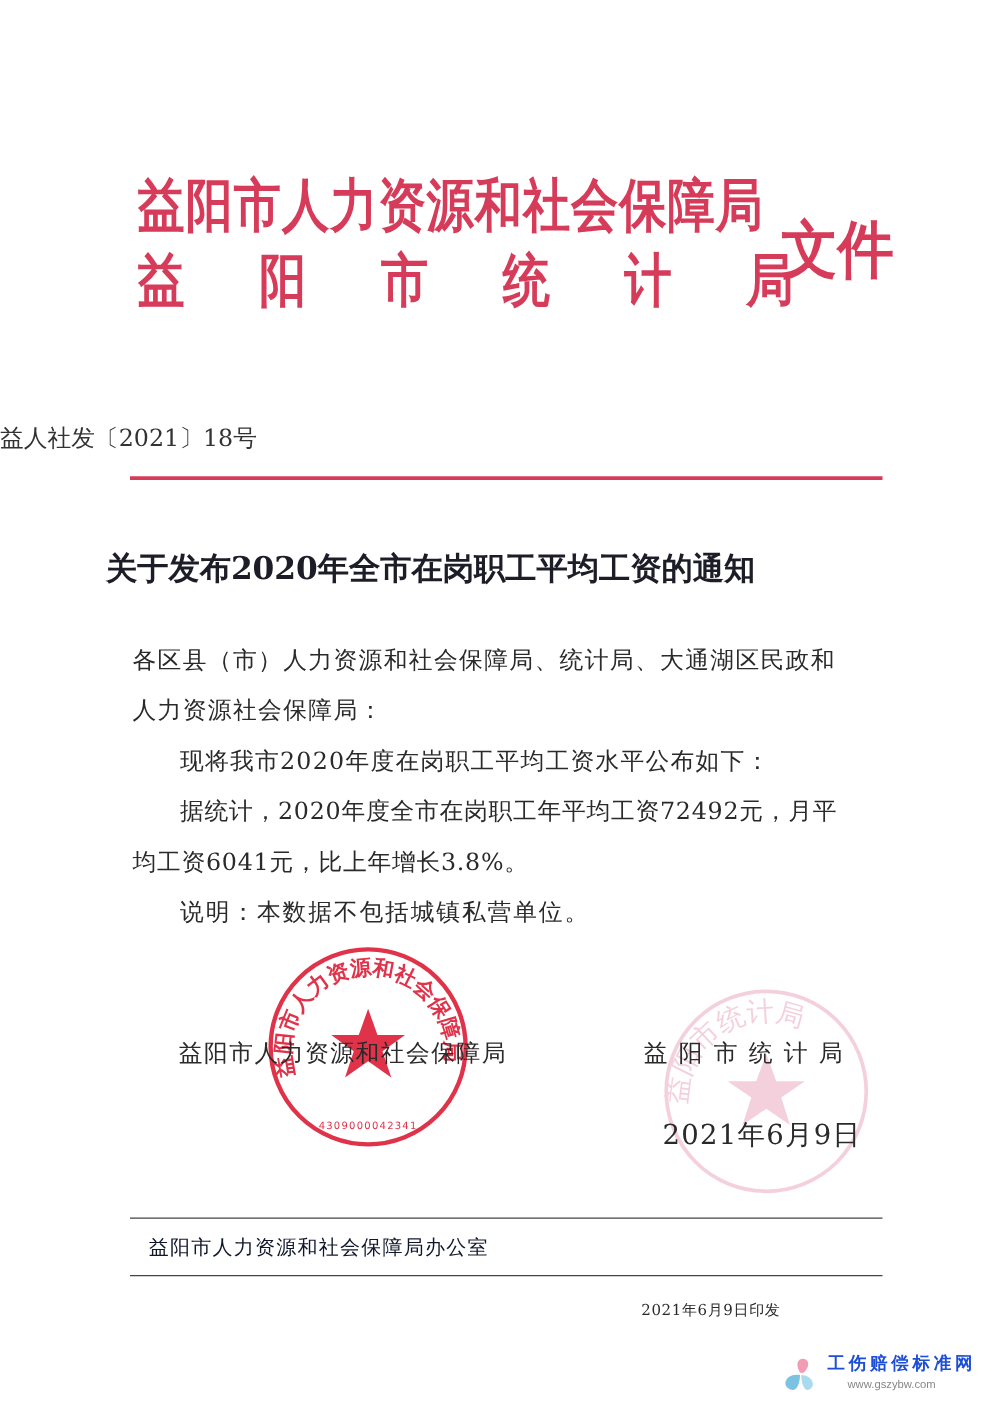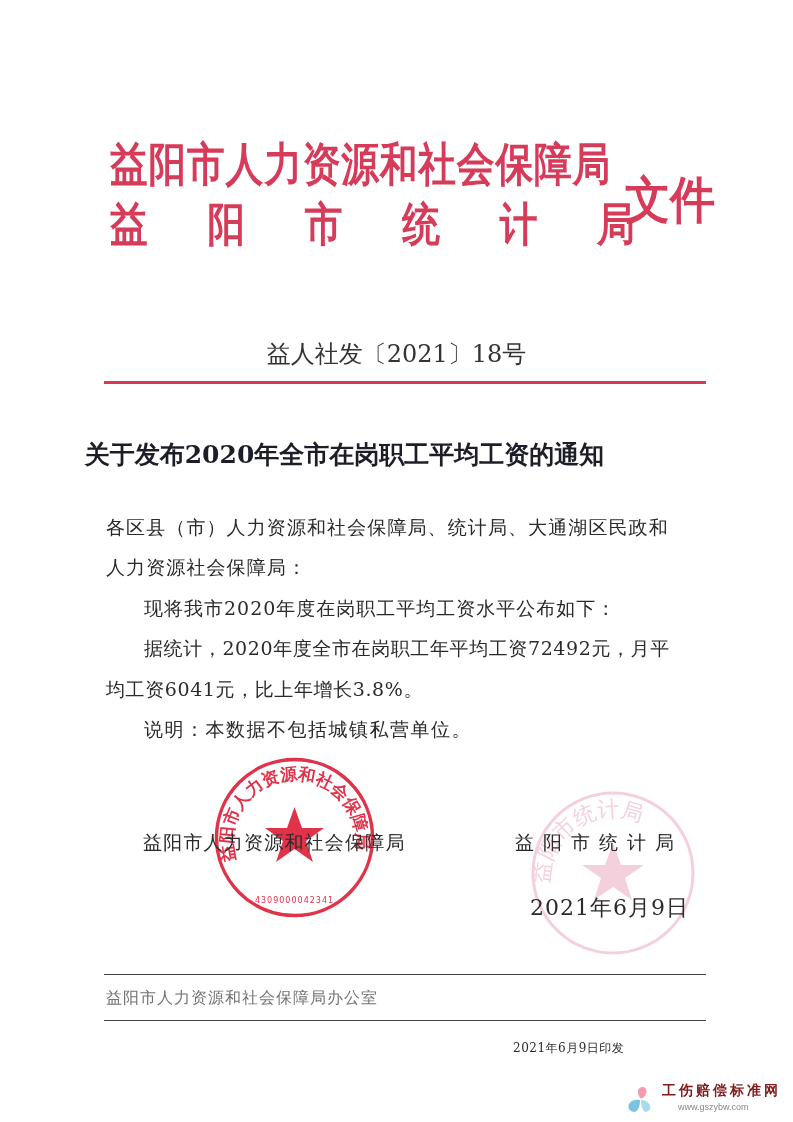--- a/index.html
+++ b/index.html
@@ -15,21 +15,21 @@
     }
     #hdr1 { top: 138px; letter-spacing: 1px; }
     #hdr2 { top: 198px; width: 640px; display: flex; justify-content: space-between; }
     #hdr2 span { display: inline-block; }
     #hdr-wenjian {
       position: absolute; left: 625px; top: 172px; font-family: "DejaVu Serif", serif; font-weight: bold;
       color: #d63c5a; font-size: 50px; line-height: 56px; transform: scaleX(0.9); transform-origin: left top;
       white-space: nowrap;
     }
     #doc-number {
-      top: 338px; left: 0; width: 793px; text-align: center; font-size: 24px; color: #333;
+      top: 338px; left: 0; width: 793px; font-size: 19px; color: #333;
     }
     #red-rule { top: 381px; left: 104px; width: 602px; height: 3px; background: #d63c5a; }
     #doc-title {
       top: 438px; left: 0; width: 689px; text-align: center; font-size: 25px; font-weight: bold; color: #1d1d28;
       letter-spacing: 0px;
     }
     .body-text { font-size: 19px; color: #2a2a2a; white-space: nowrap; }
     #p-recipients1 { top: 515px; left: 106px; letter-spacing: 1.1px; }
     #p-recipients2 { top: 555px; left: 106px; letter-spacing: 1.1px; }
     #p-announce { top: 596px; left: 144px; letter-spacing: 1px; }
@@ -39,25 +39,25 @@
 
     #seal-hrss { top: 755px; left: 212px; width: 165px; height: 165px; }
     #seal-stats { top: 788px; left: 528px; width: 170px; height: 170px; opacity: 0.35; }
 
     #sig-hrss { top: 830px; left: 143px; font-size: 19px; letter-spacing: 1.2px; color: #2a2a2a; white-space: nowrap; }
     #sig-stats { top: 830px; left: 515px; font-size: 19px; letter-spacing: 9px; color: #2a2a2a; white-space: nowrap; }
     #sig-date { top: 893px; left: 530px; font-size: 22px; letter-spacing: 1px; color: #2a2a2a; white-space: nowrap; }
 
     #rule-top { top: 974px; left: 104px; width: 602px; height: 1px; background: #444; }
     #rule-bottom { top: 1020px; left: 104px; width: 602px; height: 1px; background: #444; }
-    #footer-office { top: 988px; left: 106px; font-size: 16px; letter-spacing: 1px; color: #737373; white-space: nowrap; text-align: center; }
+    #footer-office { top: 988px; left: 119px; font-size: 16px; letter-spacing: 1px; color: #0f172a; white-space: nowrap; text-align: center; }
     #footer-date { top: 1040px; left: 513px; font-size: 12px; letter-spacing: 0.5px; color: #2a2a2a; white-space: nowrap; }
 
     #watermark { top: 1080px; left: 620px; width: 170px; height: 40px; }
-    #wm-name { position: absolute; left: 42px; top: 2px; font-family: "DejaVu Sans", sans-serif; font-weight: bold; font-size: 14px; color: #7f1d1d; letter-spacing: 3px; white-space: nowrap; }
+    #wm-name { position: absolute; left: 42px; top: 2px; font-family: "DejaVu Sans", sans-serif; font-weight: bold; font-size: 14px; color: #1d4ed8; letter-spacing: 3px; white-space: nowrap; }
     #wm-url { position: absolute; left: 58px; top: 22px; font-family: Liberation Sans, sans-serif; font-size: 9px; color: #888; white-space: nowrap; }
     #wm-logo { position: absolute; left: 2px; top: 4px; width: 36px; height: 32px; }
   </style>
 </head>
 <body>
 
 <div id="hdr1" class="hdr-line">益阳市人力资源和社会保障局</div>
 <div id="hdr2" class="hdr-line">
   <span>益</span>
   <span>阳</span>

